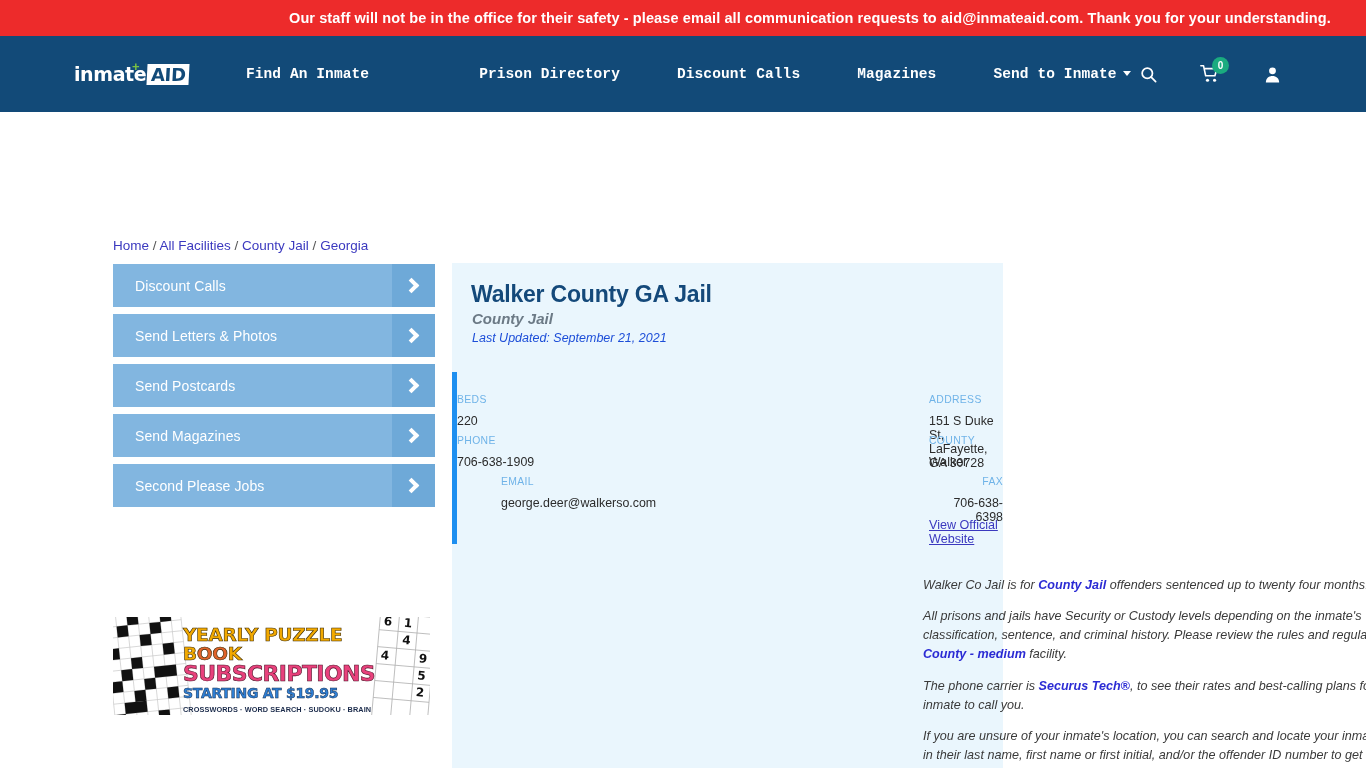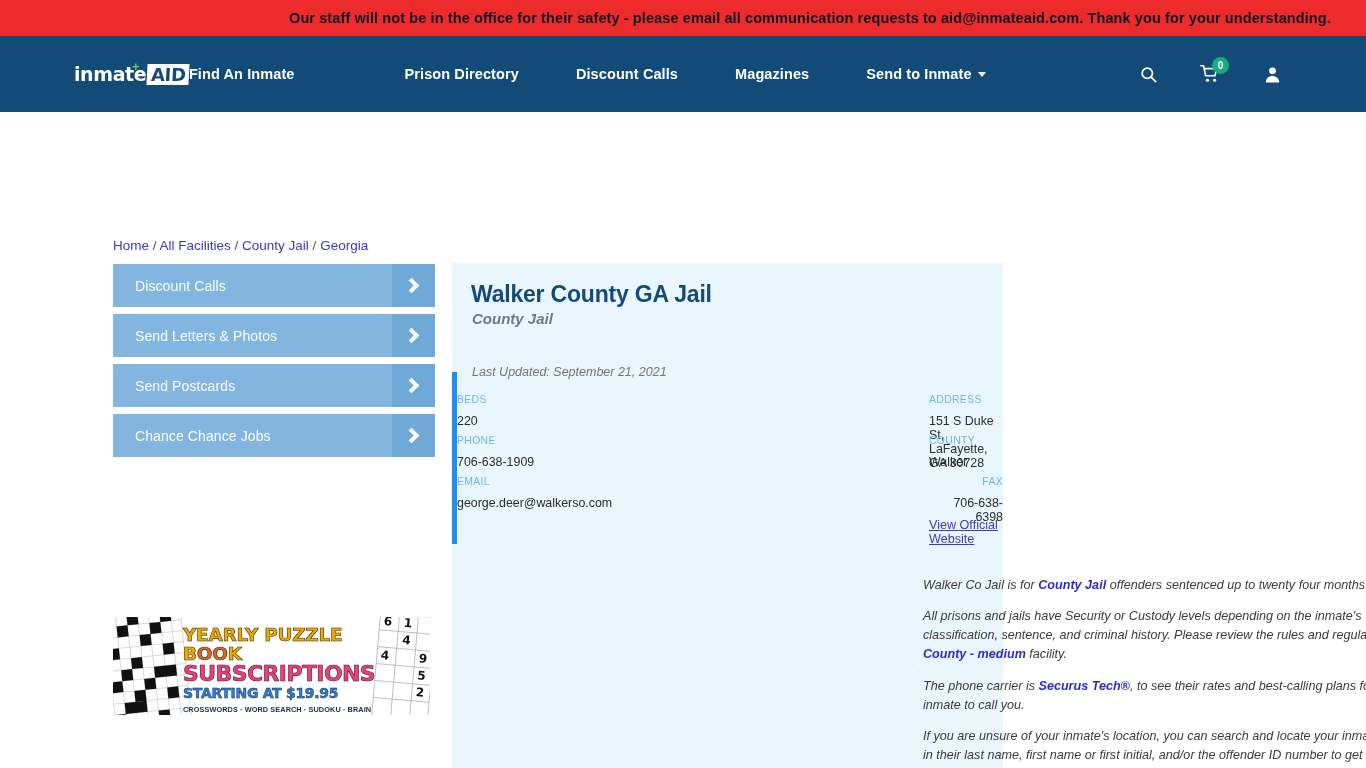--- a/index.html
+++ b/index.html
@@ -15,21 +15,21 @@
     position: relative;
     width: 1366px; height: 36px;
     background: #ed2b2b;
     overflow: hidden;
     display: flex; align-items: center;
   }
   .alert-text {
     position: absolute;
     left: 289px;
     white-space: nowrap;
-    color: #0f172a;
+    color: #ffffff;
     font-size: 14.5px;
     font-weight: bold;
     letter-spacing: 0.1px;
   }
 
   
   .navbar {
     width: 1366px; height: 76px;
     background: #124a78;
     display: flex; align-items: center;
@@ -62,20 +62,22 @@
     font-weight: bold;
     padding: 0 3px 0 4px;
     margin-left: 1px;
     letter-spacing: -0.3px;
     font-family: "DejaVu Sans", sans-serif;
     transform: skewX(-3deg);
   }
 
   .nav-links {
     display: flex; align-items: center;
+    margin-left: 57px;
+    font-family: Liberation Mono, monospace;
   }
   .nav-link {
     color: #ffffff;
     font-size: 14.5px;
     font-weight: bold;
     text-decoration: none;
     white-space: nowrap;
     letter-spacing: 0.1px;
   }
   .nav-gap-1 { margin-right: 62px; }
@@ -263,22 +265,21 @@
     font-size: 15px;
     font-weight: bold;
     font-style: italic;
     color: #6c7a86;
   }
   .card-updated {
     position: absolute;
     left: 20px; top: 68px;
     font-size: 12.5px;
     font-style: italic;
-    color: #737373;
-    margin-top: 34px;
+    color: #1d4ed8;
   }
 
   
   .info-block {
     position: absolute;
     left: 0px; top: 109px;
     width: 551px; height: 172px;
     border-left: 5px solid #1e8ff0;
   }
   .info-grid {
@@ -296,21 +297,21 @@
   .info-value {
     font-size: 12.4px;
     color: #2b2b2b;
     margin-top: 9px;
   }
   .i-addr  { left: 472px; top: 22px; }
   .i-beds  { left: 0px;   top: 22px; }
   .i-cty   { left: 472px; top: 63px; }
   .i-phone { left: 0px;   top: 63px; }
   .i-fax   { left: 472px; top: 104px; text-align: right; }
-  .i-email { left: 0px;   top: 104px; }
+  .i-email { left: 0px;   top: 104px; padding-left: 44px; }
   .website-link {
     position: absolute;
     left: 472px; top: 146px;
     font-size: 12.6px;
     color: #3b39bf;
     text-decoration: underline;
     cursor: pointer;
   }
 
   
@@ -404,21 +405,27 @@
           <i class="chev"></i>
         </span>
     </div>
     <div class="side-btn">
       <span class="side-btn-label">Send Postcards</span>
       <span class="side-btn-arrow">
           <i class="chev"></i>
         </span>
     </div>
     <div class="side-btn">
-      <span class="side-btn-label">Chance Chance Jobs</span>
+      <span class="side-btn-label">Send Magazines</span>
+      <span class="side-btn-arrow">
+          <i class="chev"></i>
+        </span>
+    </div>
+    <div class="side-btn">
+      <span class="side-btn-label">Second Please Jobs</span>
       <span class="side-btn-arrow">
           <i class="chev"></i>
         </span>
     </div>
   </div>
 
   <div class="ad-banner">
     <svg class="ad-grid-left" viewBox="0 0 78 112">
       <g stroke="#c9c9c9" stroke-width="0.7" fill="none">
         <rect x="1" y="1" width="76" height="110"></rect>

